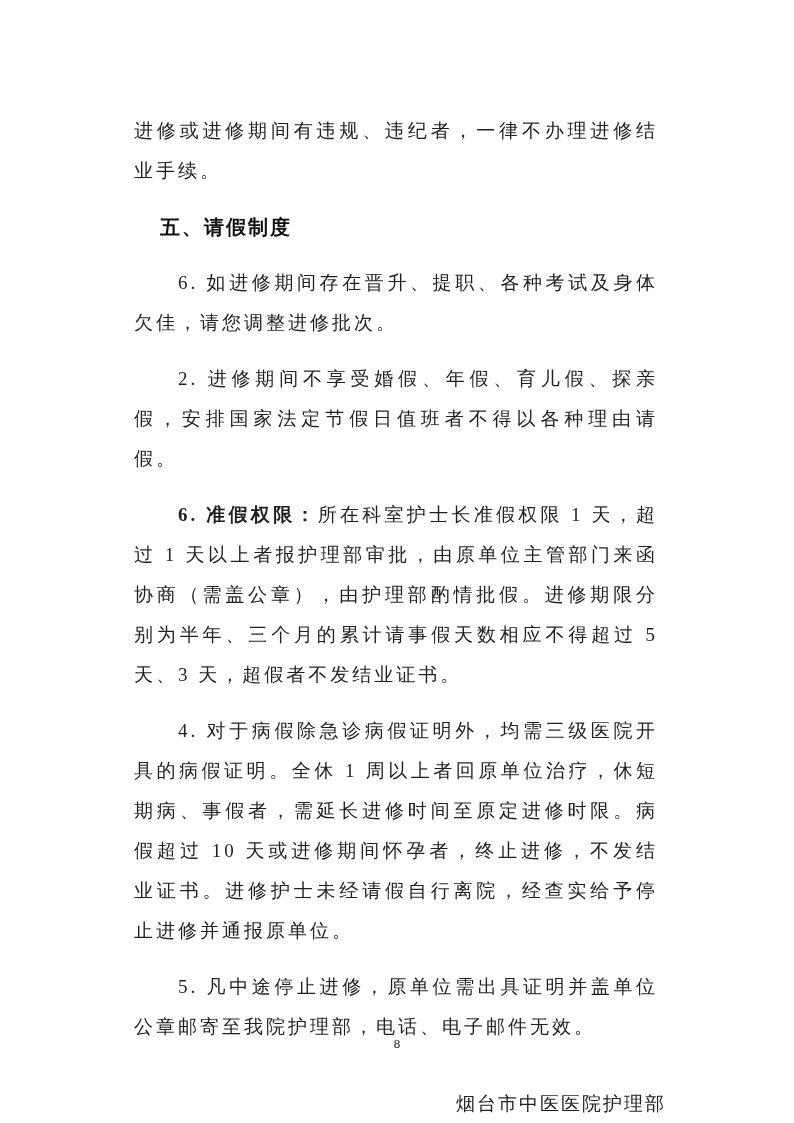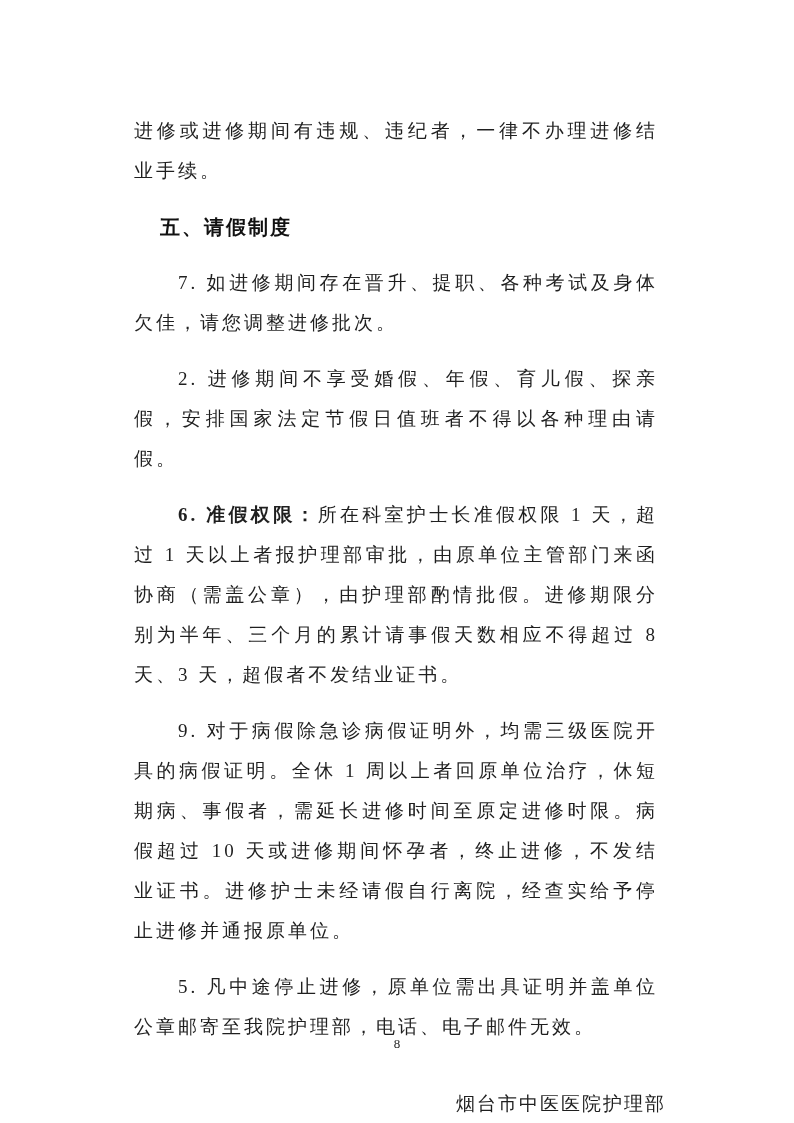--- a/index.html
+++ b/index.html
@@ -73,27 +73,27 @@
 </head>
 <body>
 
 <div class="page">
   <div class="content">
 
     <p class="para no-indent">进修或进修期间有违规、违纪者，一律不办理进修结业手续。</p>
 
     <h2 class="heading">五、请假制度</h2>
 
-    <p class="para">7. 如进修期间存在晋升、提职、各种考试及身体欠佳，请您调整进修批次。</p>
+    <p class="para">6. 如进修期间存在晋升、提职、各种考试及身体欠佳，请您调整进修批次。</p>
 
     <p class="para">2. 进修期间不享受婚假、年假、育儿假、探亲假，安排国家法定节假日值班者不得以各种理由请假。</p>
 
-    <p class="para"><span class="bold-lead">6. 准假权限：</span><span>所在科室护士长准假权限 1 天，超过 1 天以上者报护理部审批，由原单位主管部门来函协商（需盖公章），由护理部酌情批假。进修期限分别为半年、三个月的累计请事假天数相应不得超过 8 天、3 天，超假者不发结业证书。</span></p>
+    <p class="para"><span class="bold-lead">6. 准假权限：</span><span>所在科室护士长准假权限 1 天，超过 1 天以上者报护理部审批，由原单位主管部门来函协商（需盖公章），由护理部酌情批假。进修期限分别为半年、三个月的累计请事假天数相应不得超过 5 天、3 天，超假者不发结业证书。</span></p>
 
-    <p class="para">9. 对于病假除急诊病假证明外，均需三级医院开具的病假证明。全休 1 周以上者回原单位治疗，休短期病、事假者，需延长进修时间至原定进修时限。病假超过 10 天或进修期间怀孕者，终止进修，不发结业证书。进修护士未经请假自行离院，经查实给予停止进修并通报原单位。</p>
+    <p class="para">4. 对于病假除急诊病假证明外，均需三级医院开具的病假证明。全休 1 周以上者回原单位治疗，休短期病、事假者，需延长进修时间至原定进修时限。病假超过 10 天或进修期间怀孕者，终止进修，不发结业证书。进修护士未经请假自行离院，经查实给予停止进修并通报原单位。</p>
 
     <p class="para">5. 凡中途停止进修，原单位需出具证明并盖单位公章邮寄至我院护理部，电话、电子邮件无效。</p>
 
     <div class="signature">
       <p class="sig-line">烟台市中医医院护理部</p>
       <p class="sig-line">2024.2.21 第一次制订</p>
     </div>
 
   </div>
 

